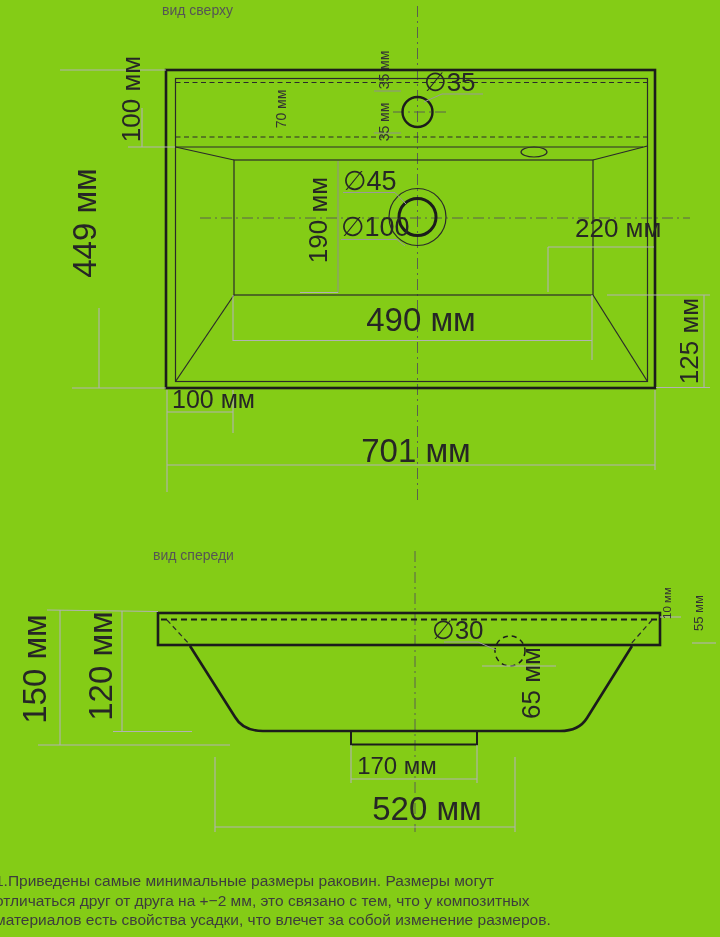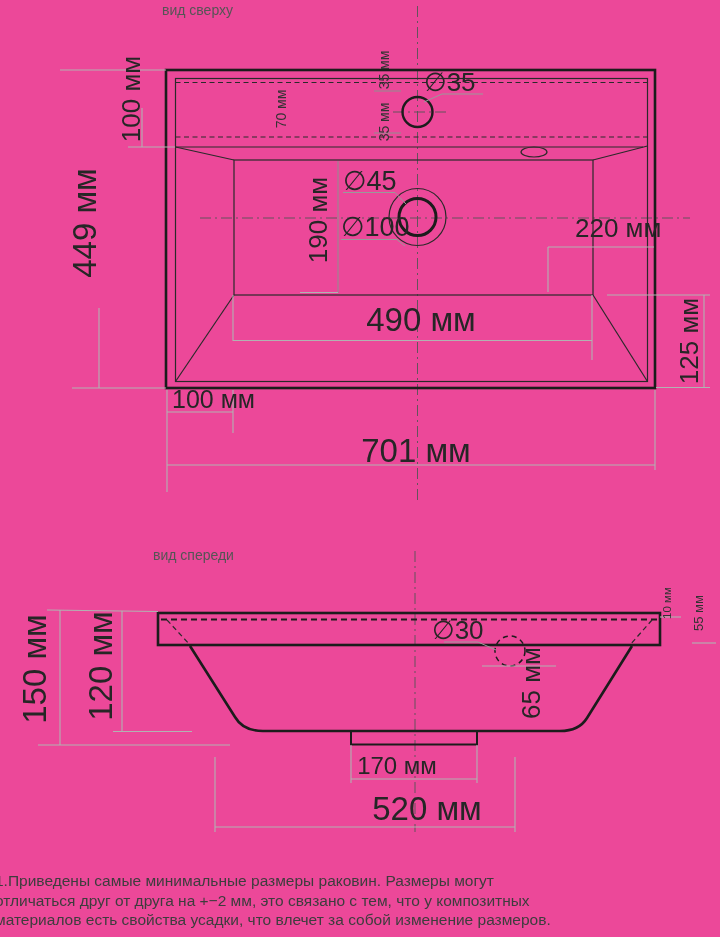--- a/index.html
+++ b/index.html
@@ -1,16 +1,16 @@
 <!DOCTYPE html>
 <html><head>
 <meta charset="utf-8">
 <style>
   html,body{margin:0;padding:0;background:#ffffff;}
-  .stage{position:relative;width:720px;height:937px;background:#ec4899;overflow:hidden;
+  .stage{position:relative;width:720px;height:937px;background:#84cc16;overflow:hidden;
          font-family:"Liberation Sans","DejaVu Sans",sans-serif;}
   svg{position:absolute;left:0;top:0;}
   svg text{fill:#262626;font-family:"Liberation Sans","DejaVu Sans",sans-serif;}
   .t-title{font-size:14px;fill:#555555;}
   .t-big{font-size:33px;}
   .t-med{font-size:26px;}
   .t-med2{font-size:24px;}
   .t-small{font-size:14px;fill:#333333;}
   .t-tiny{font-size:11.5px;fill:#333333;}
   .t-tiny2{font-size:13px;fill:#333333;}

